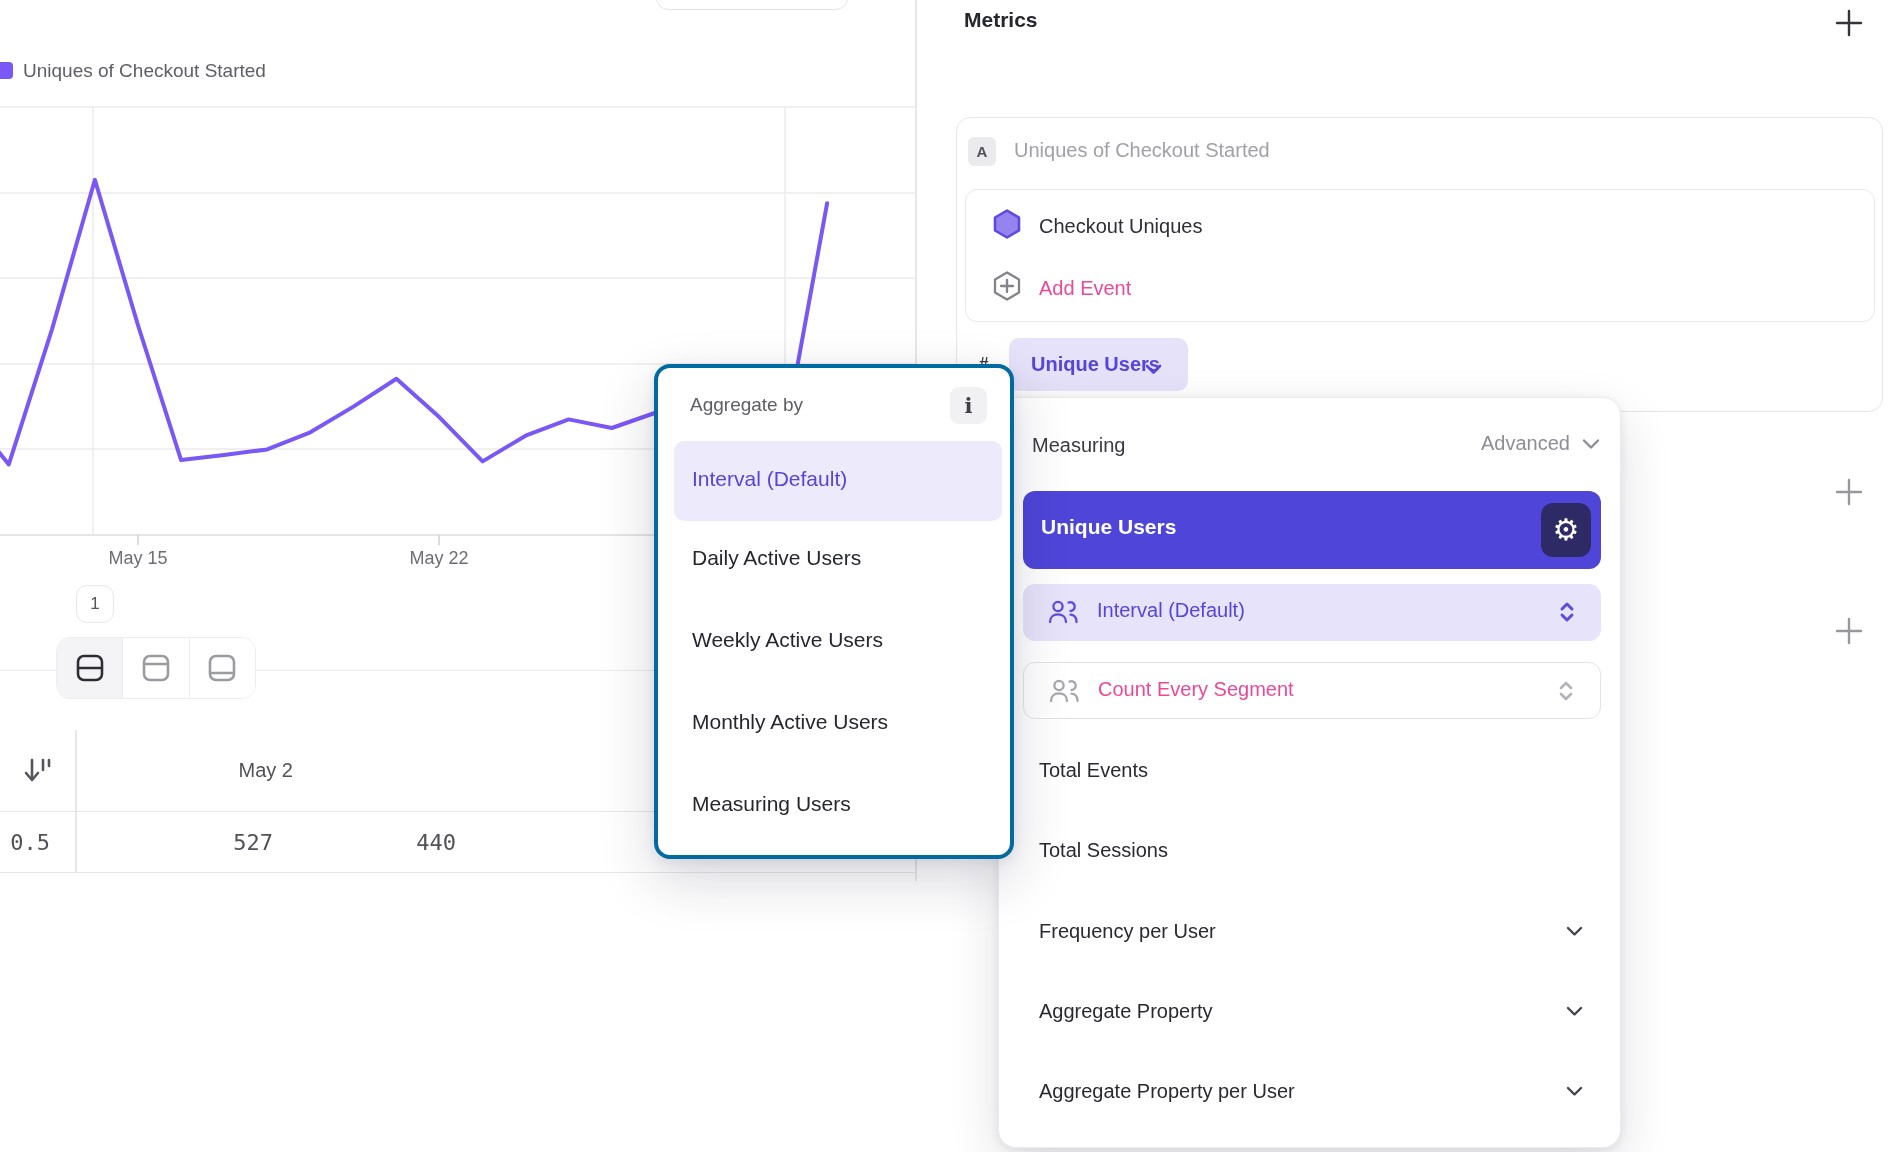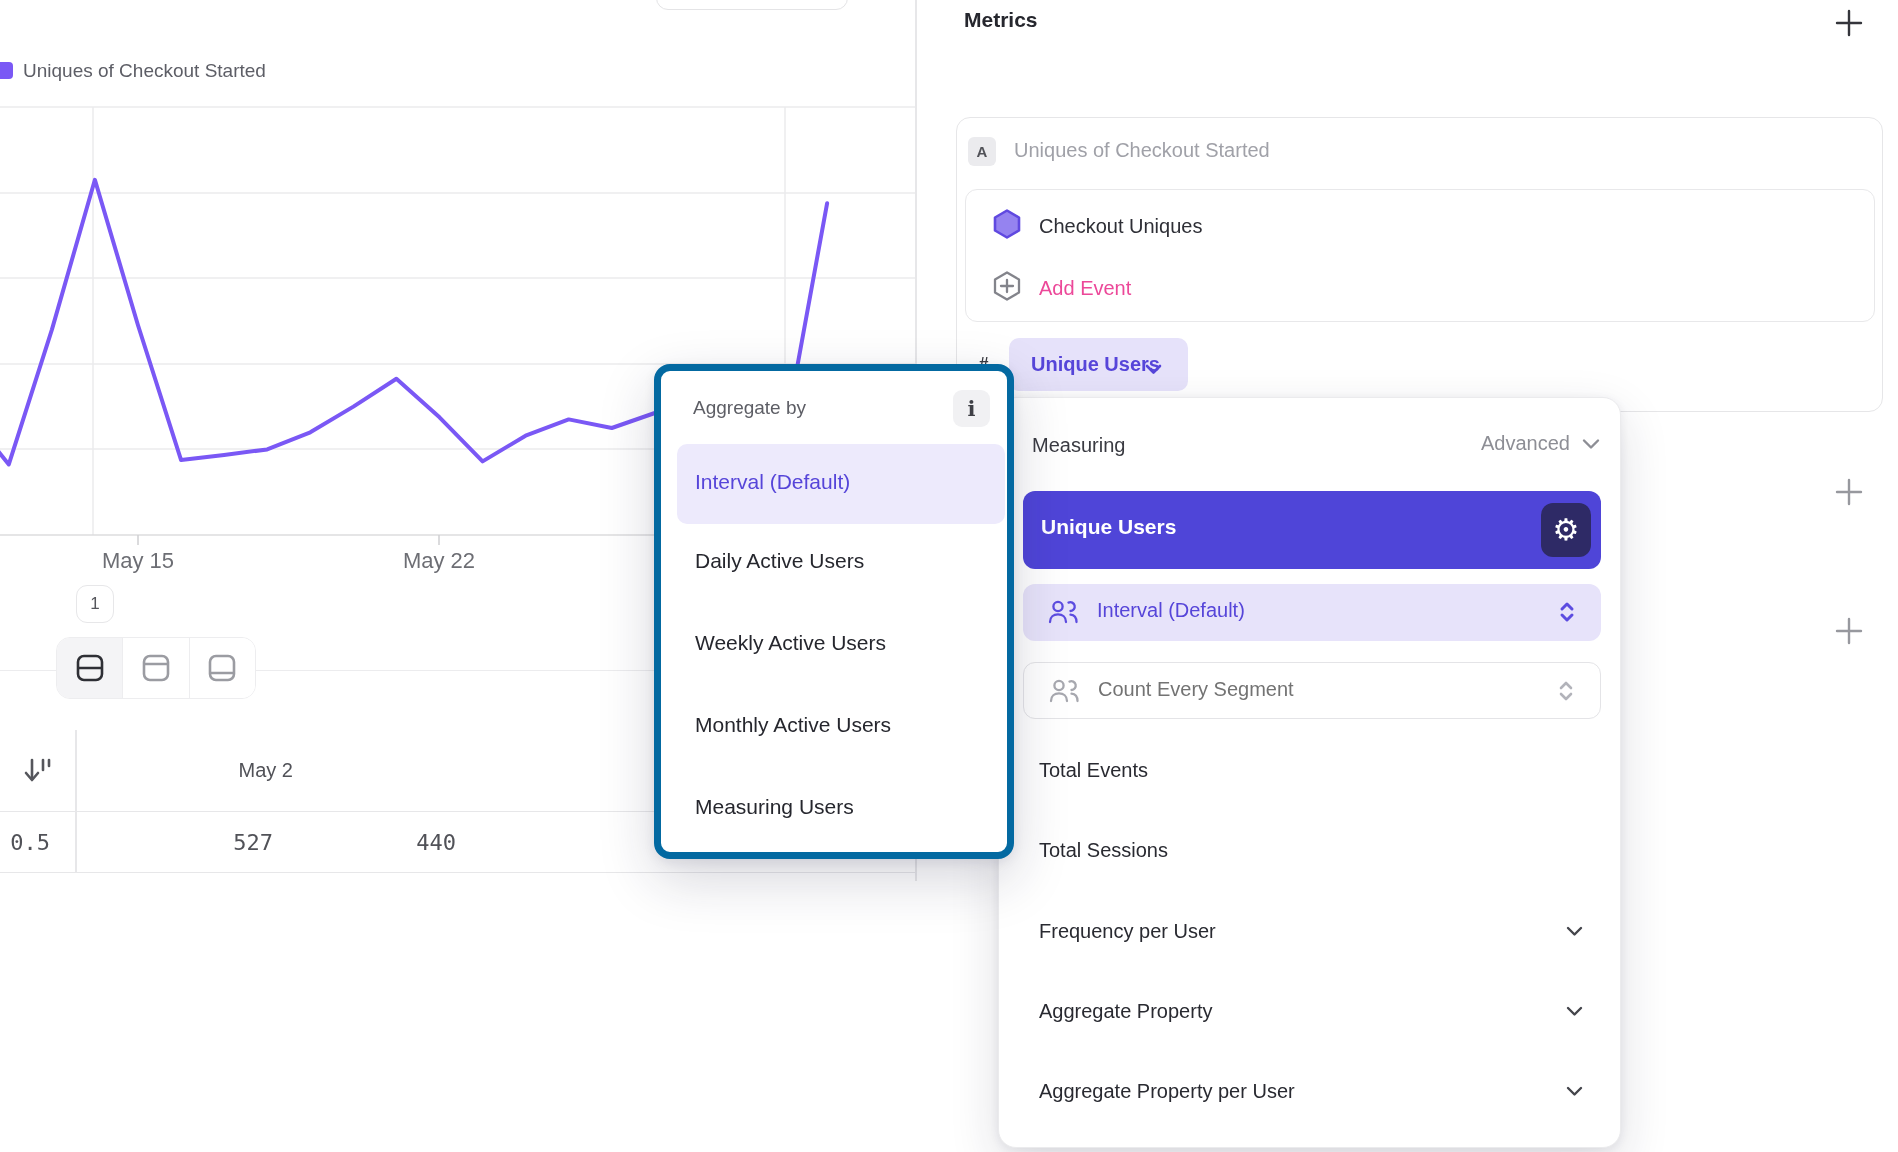--- a/index.html
+++ b/index.html
@@ -7,21 +7,21 @@
   body { font-family:"Liberation Sans", sans-serif; color:#2b2c33; }
   .screen { position:relative; width:1898px; height:1152px; overflow:hidden; background:#ffffff; }
 
   
   .legend { position:absolute; left:0; top:60px; height:24px; display:flex; align-items:center; }
   .legend-swatch { position:absolute; left:-4px; top:2px; width:17px; height:17px; border-radius:4px; background:#7A58F5; }
   .legend-label { position:absolute; left:23px; top:0; font-size:19px; color:#5d5e66; white-space:nowrap; }
 
   .chart-svg { position:absolute; left:0; top:0; }
 
-  .tick-label { position:absolute; top:548px; width:120px; text-align:center; font-size:22px; color:#6d6e74; }
+  .tick-label { position:absolute; top:548px; width:120px; text-align:center; font-size:18px; color:#6d6e74; }
   .page-badge { position:absolute; left:76px; top:585px; width:38px; height:38px; border:1.5px solid #e7e7e9; border-radius:11px; background:#fff;
                 font-size:17px; color:#55565c; display:flex; align-items:center; justify-content:center; }
 
   .section-rule { position:absolute; left:0; top:670px; width:915px; height:1px; background:#ececee; }
 
   .layout-toggle { position:absolute; left:56px; top:637px; width:200px; height:62px; border:1.5px solid #ededef; border-radius:14px;
                    background:#fff; display:flex; overflow:hidden; }
   .layout-toggle .cell { flex:1; display:flex; align-items:center; justify-content:center; border-right:1.5px solid #ededef; background:#fff; }
   .layout-toggle .cell:last-child { border-right:none; }
   .layout-toggle .cell.active { background:#f4f4f6; }
@@ -70,27 +70,27 @@
   .mrow { position:absolute; left:24px; width:578px; border-radius:12px; }
   .mrow-selected { top:93px; height:78px; background:#4F45D8; }
   .mrow-selected .mrow-label { position:absolute; left:18px; top:24px; font-size:21px; font-weight:700; color:#fff; }
   .gear-chip { position:absolute; right:10px; top:12px; width:50px; height:54px; background:#2e2a66; border-radius:12px;
                display:flex; align-items:center; justify-content:center; font-size:30px; color:#fff; line-height:1; }
   .mrow-interval { top:186px; height:57px; background:#e7e3fa; }
   .mrow-count { top:264px; height:57px; background:#fff; border:1.5px solid #e4e4e7; }
   .mrow .row-icon { position:absolute; left:24px; top:15px; }
   .mrow .row-label { position:absolute; left:74px; top:15px; font-size:20px; font-weight:500; }
   .mrow-interval .row-label { color:#5645D9; }
-  .mrow-count .row-label { color:#737373; }
+  .mrow-count .row-label { color:#ec4899; }
   .mrow .unfold { position:absolute; right:26px; top:16px; }
   .mitem { position:absolute; left:40px; font-size:20px; font-weight:500; color:#292a31; }
   .mitem-chevron { position:absolute; right:37px; }
 
   
-  .aggregate-popup { position:absolute; left:654px; top:364px; width:360px; height:495px; background:#fff; border:7px solid #0369a1;
+  .aggregate-popup { position:absolute; left:654px; top:364px; width:360px; height:495px; background:#fff; border:4px solid #0369a1;
                      border-radius:16px; box-shadow:0 20px 55px rgba(25,25,60,0.18), 0 3px 12px rgba(25,25,60,0.08); }
   .agg-title { position:absolute; left:32px; top:26px; font-size:19px; color:#5d5e65; }
   .agg-info { position:absolute; left:292px; top:19px; width:37px; height:37px; background:#f1f1f3; border-radius:9px;
               display:flex; align-items:center; justify-content:center; font-family:"DejaVu Serif", serif; font-weight:bold; font-size:21px; color:#3f4046; }
   .agg-selected { position:absolute; left:16px; top:73px; width:328px; height:80px; background:#edeafc; border-radius:10px; }
   .agg-selected .agg-sel-label { position:absolute; left:18px; top:26px; font-size:21px; font-weight:500; color:#5645D9; }
   .agg-item { position:absolute; left:34px; font-size:21px; font-weight:500; color:#26272e; }
 </style>
 </head>
 <body>

